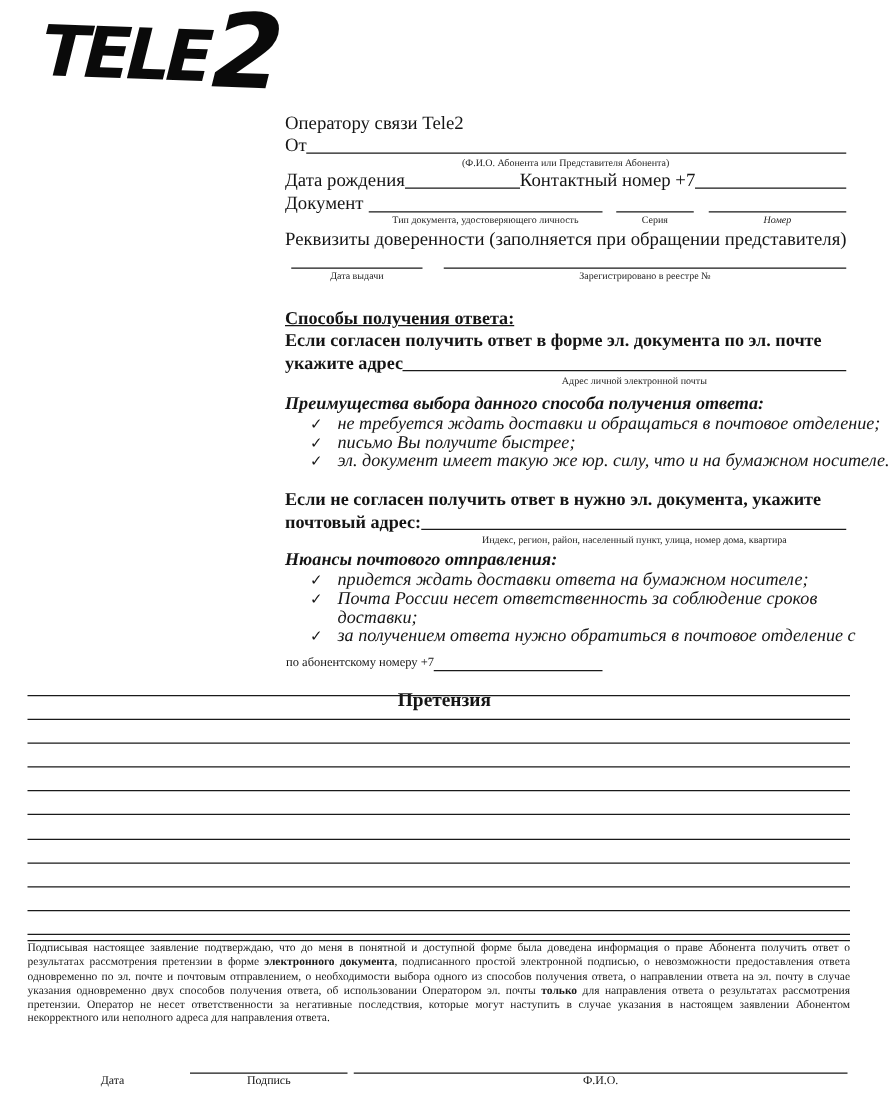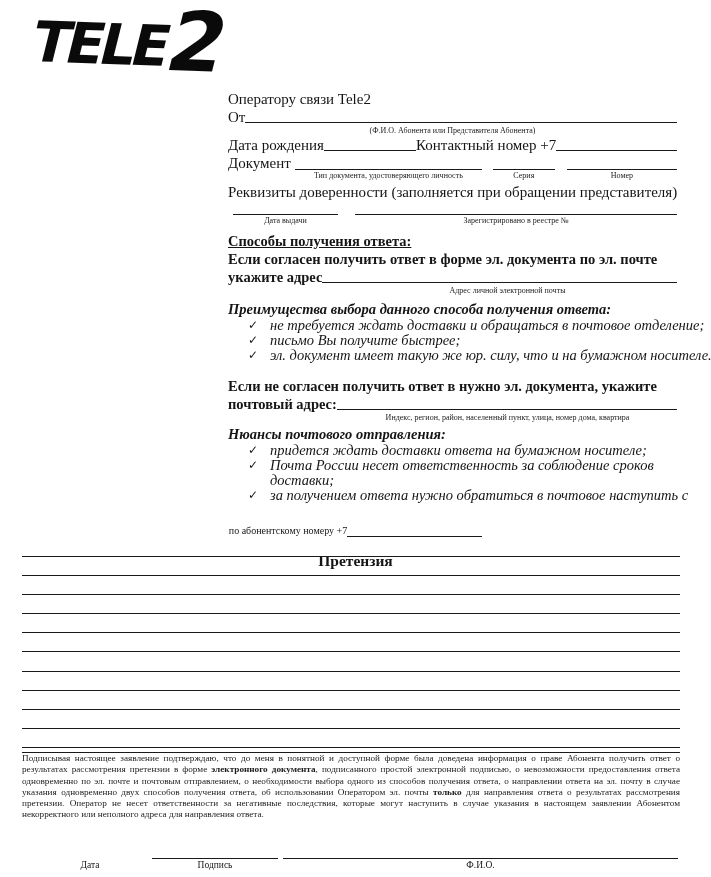--- a/index.html
+++ b/index.html
@@ -28,32 +28,32 @@
   .cap{font-size:8px;line-height:10px;color:#222;}
   .center{text-align:center;}
   .capline{margin-left:110px;text-align:center;}
 
   .doc-row{display:flex;line-height:18px;}
   .fg{display:flex;flex-direction:column;}
   .fg .ln{height:15px;border-bottom:1px solid #1a1a1a;}
   .fg .cap{text-align:center;padding-top:1px;}
   .fg1{flex:0 0 187px;margin-left:4px;}
   .fg2{flex:0 0 62px;margin-left:11px;}
-  .fg3{flex:1;margin-left:12px;}
+  .fg3{flex:1;margin-left:12px;font-style:italic;}
   .poa-row{display:flex;margin-top:11px;margin-left:5px;}
   .pg1{flex:0 0 105px;}
   .pg2{flex:1;margin-left:17px;}
   .poa-row .ln{height:2px;border-bottom:1px solid #1a1a1a;}
 
   .bullet{display:flex;font-style:italic;font-size:14.5px;line-height:15px;}
   .chk{flex:0 0 22px;margin-left:20px;font-style:normal;
        font-family:"DejaVu Sans", sans-serif;font-size:12px;}
   .btxt{flex:1;white-space:nowrap;}
 
-  .mt2{margin-top:2px;}.mt4{margin-top:4px;}.mt6{margin-top:6px;text-decoration:underline;}.mt14{margin-top:14px;}
+  .mt2{margin-top:2px;}.mt4{margin-top:4px;}.mt6{margin-top:20px;text-decoration:underline;}.mt14{margin-top:14px;}
 
   
   .claim-title{position:absolute;left:0;top:504px;width:711px;text-align:center;
                font-weight:bold;font-size:15.5px;line-height:18px;margin-top:48px;}
   .claim-sub{position:absolute;left:0;top:522px;width:711px;display:flex;
              justify-content:center;align-items:flex-end;font-size:10px;line-height:18px;}
   .subline{width:135px;height:0;border-bottom:1px solid #1a1a1a;margin-bottom:3px;}
 
   .wlines{position:absolute;left:22px;top:556px;width:658px;}
   .wline{height:18.1px;border-top:1px solid #1a1a1a;}
@@ -168,21 +168,21 @@
     <div class="bullet">
       <span class="chk">✓</span>
       <span class="btxt">
         <div>Почта России несет ответственность за соблюдение сроков</div>
         <div>доставки;</div>
       </span>
     </div>
     <div class="bullet">
       <span class="chk">✓</span>
       <span class="btxt">
-        <div>за получением ответа нужно обратиться в почтовое наступить с</div>
+        <div>за получением ответа нужно обратиться в почтовое отделение с</div>
       </span>
     </div>
   </div>
 
   <div class="claim-title">Претензия</div>
   <div class="claim-sub">
     <span>по абонентскому номеру +7</span>
     <span class="subline"></span>
   </div>
 

